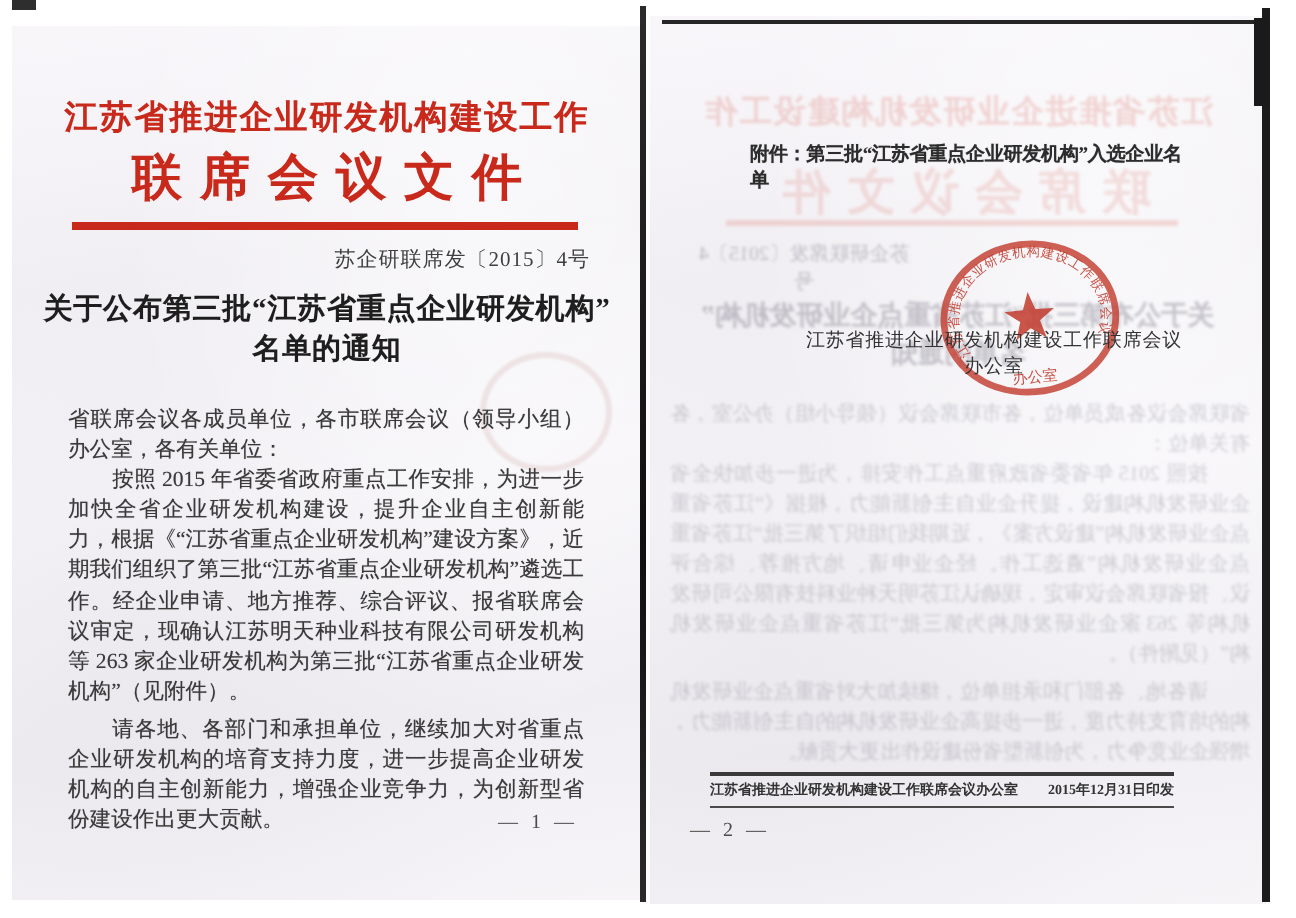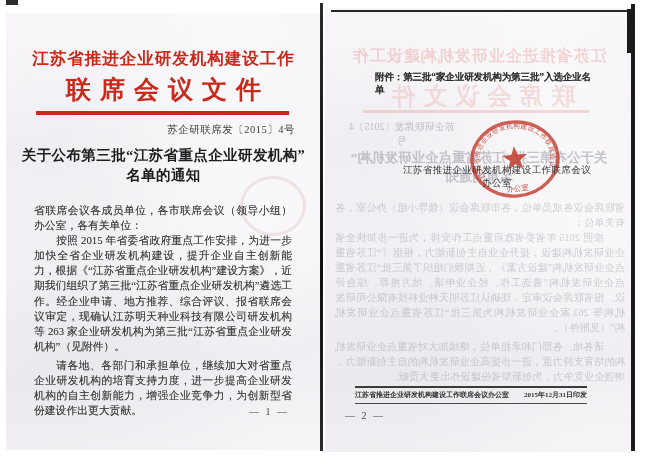--- a/index.html
+++ b/index.html
@@ -105,21 +105,21 @@
     <div class="ghost ghost-heading">
       <div>关于公布第三批“江苏省重点企业研发机构”</div>
       <div>名单的通知</div>
     </div>
     <div class="ghost ghost-body">
       <p>省联席会议各成员单位，各市联席会议（领导小组）办公室，各有关单位：</p>
       <p class="indent">按照 2015 年省委省政府重点工作安排，为进一步加快全省企业研发机构建设，提升企业自主创新能力，根据《“江苏省重点企业研发机构”建设方案》，近期我们组织了第三批“江苏省重点企业研发机构”遴选工作。经企业申请、地方推荐、综合评议、报省联席会议审定，现确认江苏明天种业科技有限公司研发机构等 263 家企业研发机构为第三批“江苏省重点企业研发机构”（见附件）。</p>
       <p class="indent gap">请各地、各部门和承担单位，继续加大对省重点企业研发机构的培育支持力度，进一步提高企业研发机构的自主创新能力，增强企业竞争力，为创新型省份建设作出更大贡献。</p>
     </div>
 
-    <div class="attach-line">附件：第三批“家企业研发机构为第三批”入选企业名单</div>
+    <div class="attach-line">附件：第三批“江苏省重点企业研发机构”入选企业名单</div>
 
     <svg class="seal" width="120" height="110" viewBox="0 0 120 110">
       <ellipse cx="60" cy="54" rx="43" ry="37" fill="none" stroke="#c23a2c" stroke-width="3.4" opacity="0.8"></ellipse>
       <path id="sealArc" d="M 28.8,69.5 A 36,31 0 1 1 91.2,69.5" fill="none"></path>
       <text font-size="6.6" fill="#c23a2c" opacity="0.88" letter-spacing="0.4">
         <textPath href="#sealArc">江苏省推进企业研发机构建设工作联席会议</textPath>
       </text>
       <polygon fill="#c23a2c" opacity="0.85" points="60,41 63.1,49.8 72.4,50 64.95,55.6 67.6,64.5 60,59.2 52.4,64.5 55.05,55.6 47.6,50 56.9,49.8"></polygon>
       <text x="60" y="86" text-anchor="middle" font-size="7.5" fill="#c23a2c" opacity="0.9">办公室</text>
     </svg>

